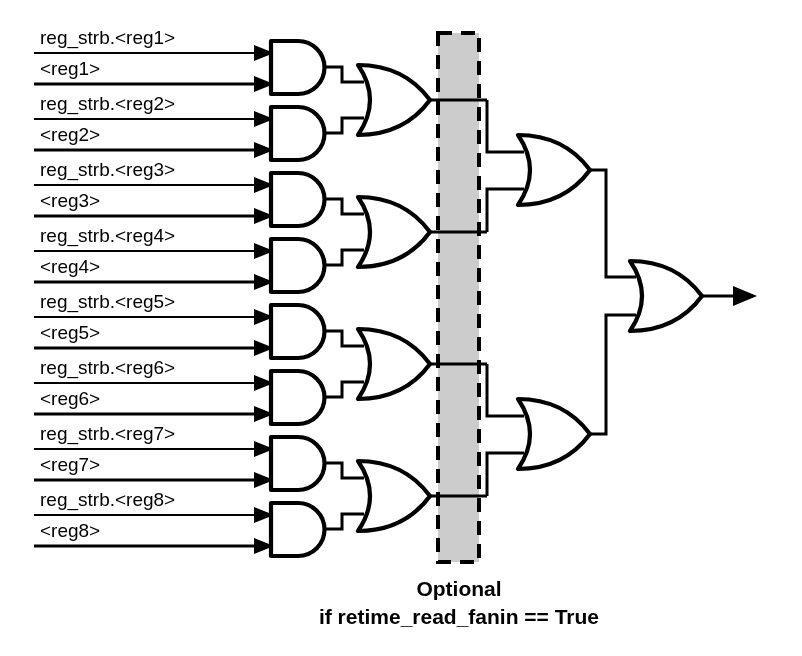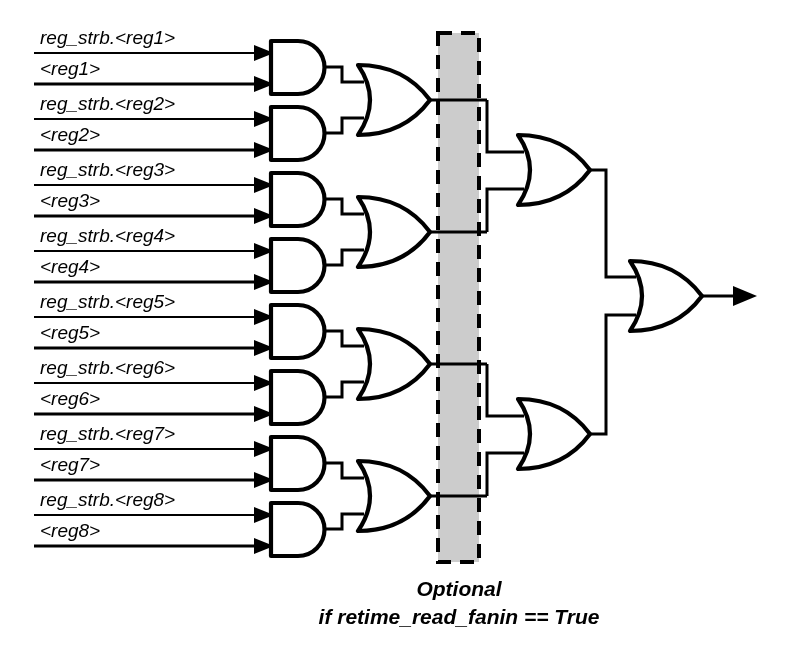--- a/index.html
+++ b/index.html
@@ -10,21 +10,20 @@
   body {
     width: 802px;
     height: 656px;
     font-family: "Liberation Sans", sans-serif;
     overflow: hidden;
   }
   #diagram-root {
     position: relative;
     width: 736px;
     height: 656px;
-    font-style: italic;
   }
   svg#circuit {
     display: block;
     width: 802px;
     height: 656px;
   }
   .wire {
     stroke: #000000;
     fill: none;
     stroke-width: 3;

